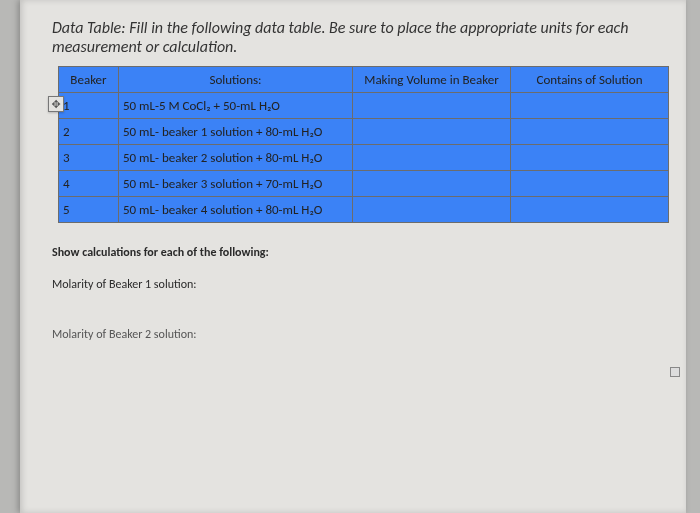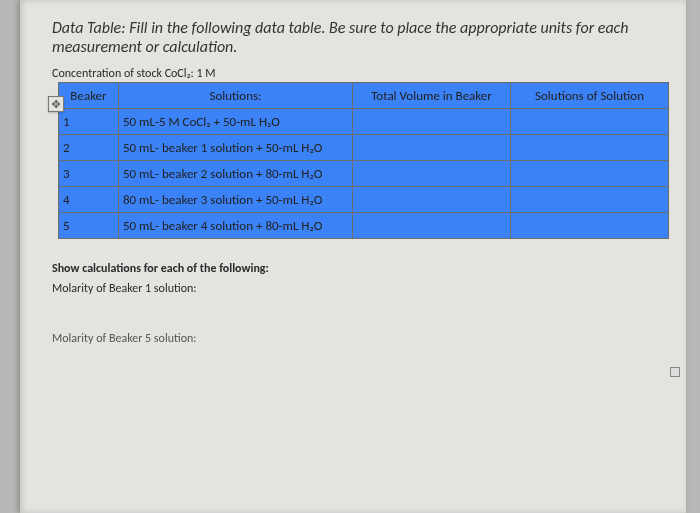--- a/index.html
+++ b/index.html
@@ -77,94 +77,93 @@
   col.c-contains { width: 234px; }
   col.c-vol { width: 158px; }
   col.c-mol { width: 158px; }
   .calc-head {
     font-size: 12px;
     font-weight: 600;
     margin-top: 22px;
   }
   .calc-line {
     font-size: 12px;
-    margin-top: 6px;
+    margin-top: 18px;
     margin-bottom: 36px;
   }
   .calc-line.last { margin-bottom: 10px; color: #555; }
   .selection-square {
     position: absolute;
     right: 6px;
     bottom: 136px;
     width: 8px;
     height: 8px;
     border: 1px solid #888;
     background: #ddd;
   }
 </style>
 </head>
 <body>
 
 <div class="paper-edge">
   <div class="content">
 
     <div class="subtitle">Data Table: Fill in the following data table. Be sure to place the appropriate units for each measurement or calculation.</div>
-    <div class="stock">Concentration of stock CoCl₂: 1 M</div>
 
     <div class="move-handle">✥</div>
 
     <table>
       <colgroup>
         <col class="c-beaker">
           <col class="c-contains">
           <col class="c-vol">
           <col class="c-mol">
       </colgroup>
       <thead>
         <tr>
           <th>Beaker</th>
           <th>Solutions:</th>
-          <th>Total Volume in Beaker</th>
-          <th>Solutions of Solution</th>
+          <th>Making Volume in Beaker</th>
+          <th>Contains of Solution</th>
         </tr>
       </thead>
       <tbody>
         <tr>
           <td>1</td>
           <td>50 mL-5 M CoCl₂ + 50-mL H₂O</td>
           <td></td>
           <td></td>
         </tr>
         <tr>
           <td>2</td>
-          <td>50 mL- beaker 1 solution + 50-mL H₂O</td>
+          <td>50 mL- beaker 1 solution + 80-mL H₂O</td>
           <td></td>
           <td></td>
         </tr>
         <tr>
           <td>3</td>
           <td>50 mL- beaker 2 solution + 80-mL H₂O</td>
           <td></td>
           <td></td>
         </tr>
         <tr>
           <td>4</td>
-          <td>80 mL- beaker 3 solution + 50-mL H₂O</td>
+          <td>50 mL- beaker 3 solution + 70-mL H₂O</td>
           <td></td>
           <td></td>
         </tr>
         <tr>
           <td>5</td>
           <td>50 mL- beaker 4 solution + 80-mL H₂O</td>
           <td></td>
           <td></td>
         </tr>
       </tbody>
     </table>
 
     <div class="selection-square"></div>
 
     <div class="calc-head">Show calculations for each of the following:</div>
     <div class="calc-line">Molarity of Beaker 1 solution:</div>
-    <div class="calc-line last">Molarity of Beaker 5 solution:</div>
+    <div class="calc-line last">Molarity of Beaker 2 solution:</div>
 
   </div>
 </div>
 
 </body></html>

